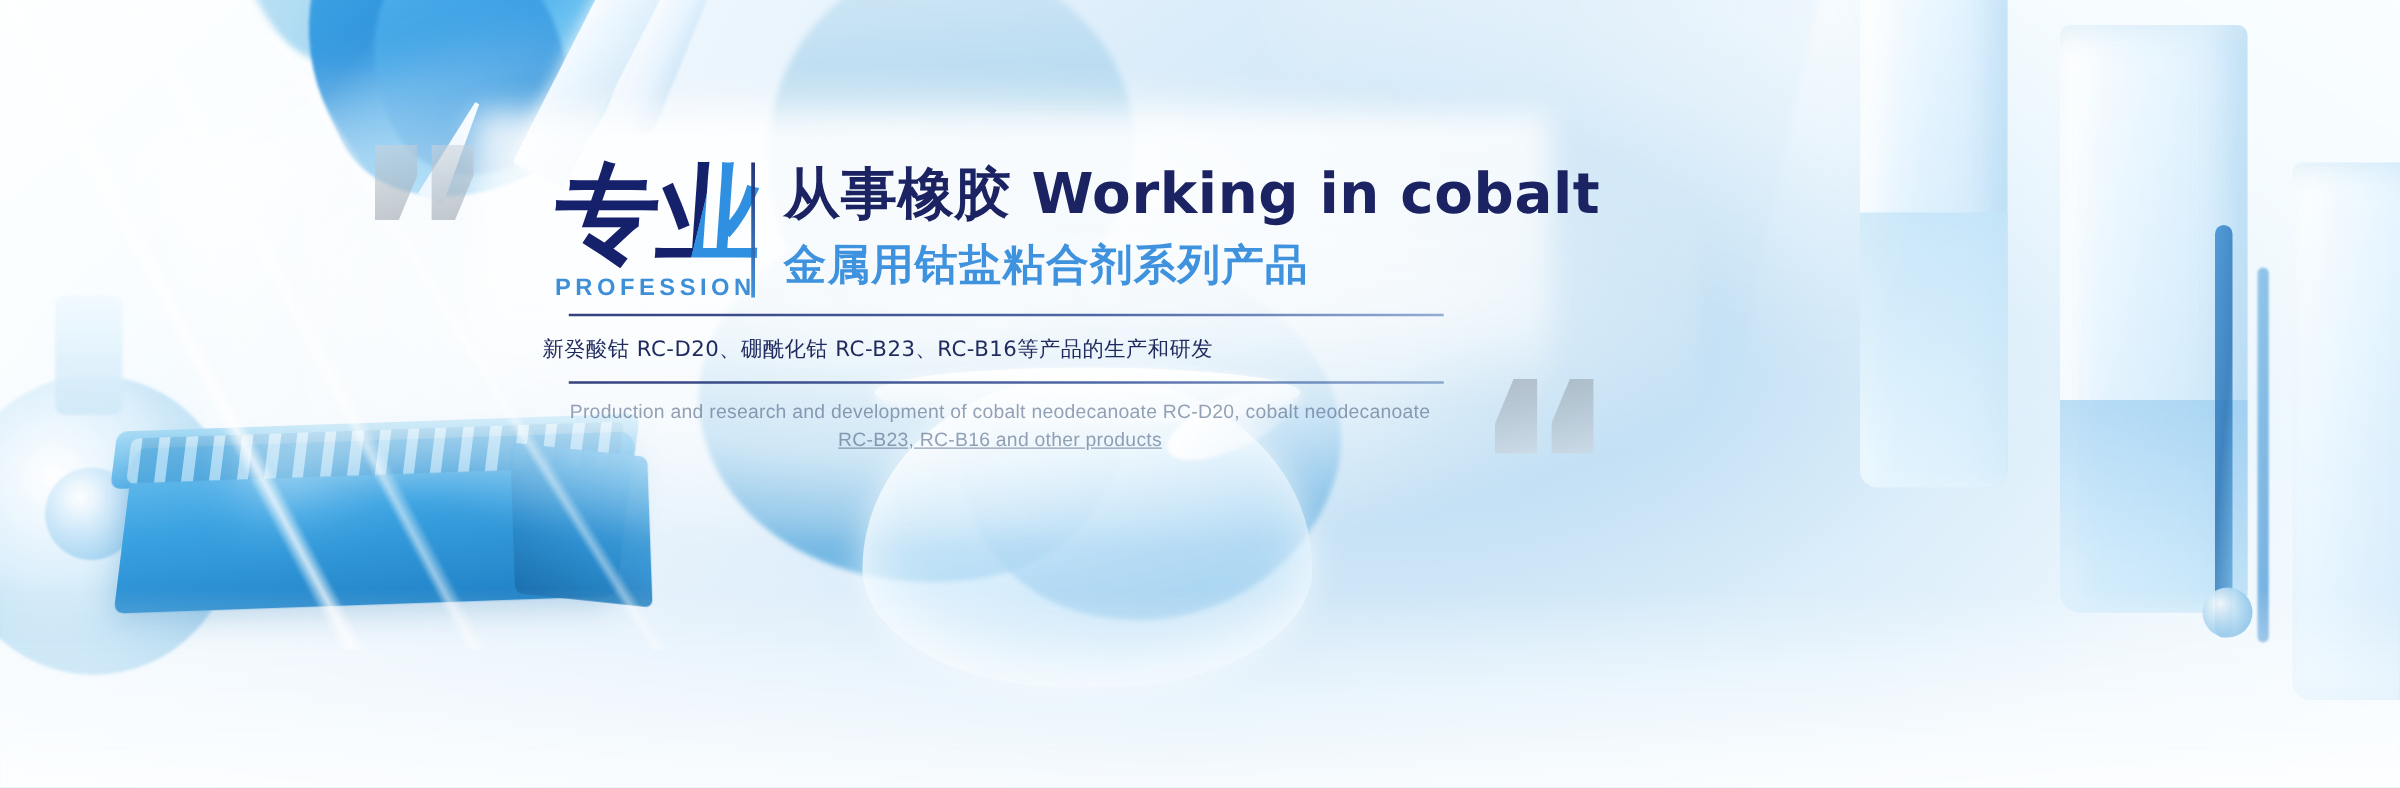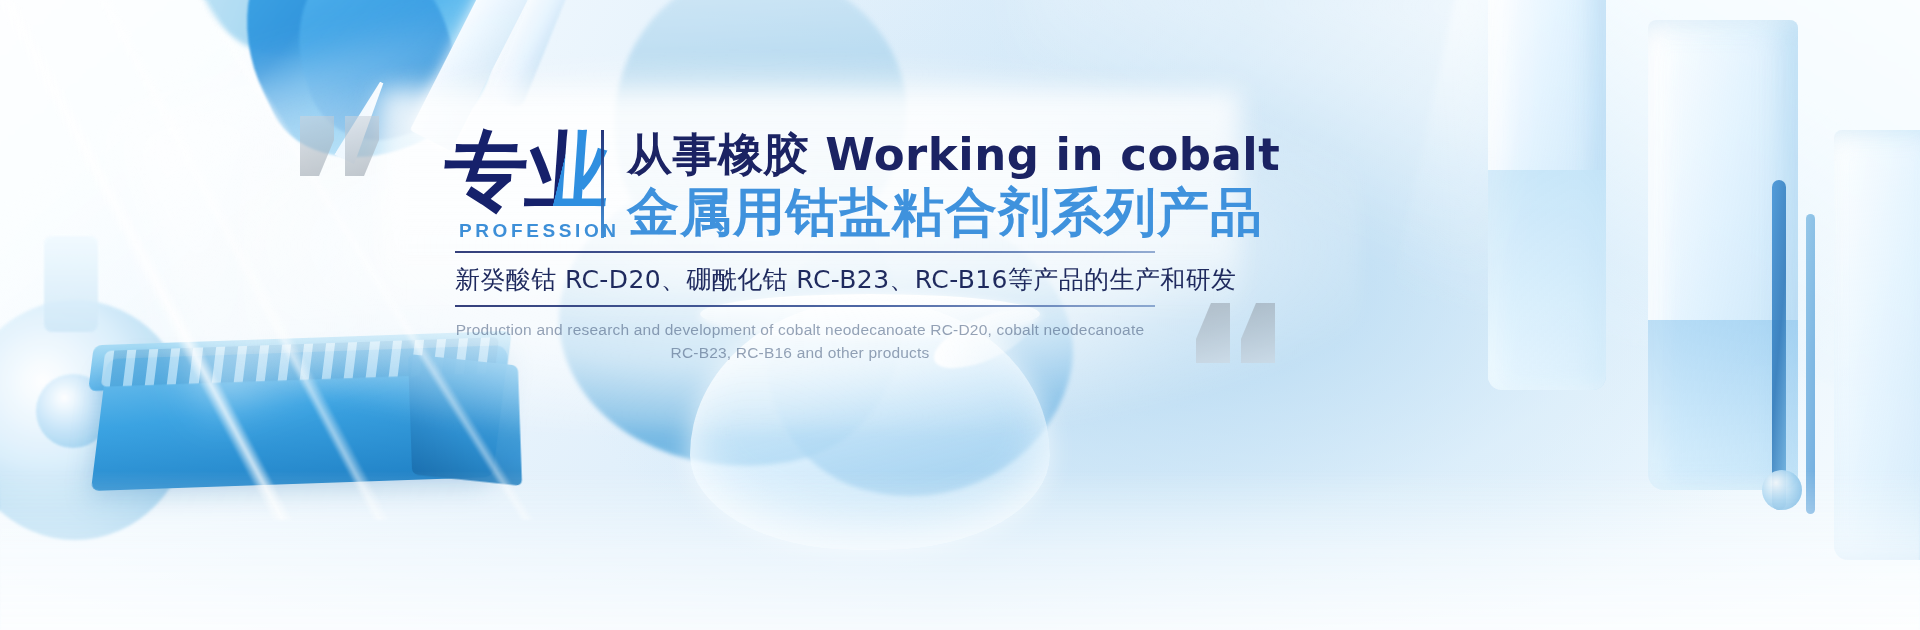--- a/index.html
+++ b/index.html
@@ -308,74 +308,73 @@
     background:linear-gradient(100deg,#16216b 0%,#16216b 44%,#2f8fe0 44.5%,#2f8fe0 100%);
     -webkit-background-clip:text; background-clip:text;
     color:transparent;
     transform:skewX(-4deg);
   }
   .logo-en{
     margin-top:6px;
     font-size:19px; letter-spacing:3.6px; font-weight:700;
     color:#3d8fd8;
     font-family:"Liberation Sans",sans-serif;
-    margin-left:15px;
   }
 
   
   .vbar{
     position:absolute; left:601px; top:130px;
     width:3px; height:108px;
     background:linear-gradient(180deg,#1b2a72 0%,#3a8ed9 100%);
     opacity:.95;
   }
 
   
   .headline{ position:absolute; left:627px; top:127px; }
   .h-line1{
     font-size:45px; line-height:56px; font-weight:700;
     color:#1b2363; letter-spacing:.5px;
     white-space:nowrap;
     font-family:"DejaVu Sans","Liberation Sans",sans-serif;
   }
   .h-line2{
-    font-size:52px; line-height:58px; font-weight:700;
+    font-size:34px; line-height:58px; font-weight:700;
     color:#3f92dd; letter-spacing:1px;
     white-space:nowrap;
     font-family:"DejaVu Sans","Liberation Sans",sans-serif;
   }
 
   
   .rule{
     position:absolute; height:2px;
     background:linear-gradient(90deg, rgba(32,44,110,.9) 0%, rgba(48,78,150,.85) 60%, rgba(70,110,175,.55) 100%);
   }
   .rule-top{ left:455px; top:251px; width:700px; }
   .rule-bot{ left:455px; top:305px; width:700px; }
 
   
   .sub-cn{
-    position:absolute; left:455px; top:260px; width:700px;
-    text-align:right;
-    font-size:25px; line-height:40px; font-weight:400;
+    position:absolute; left:434px; top:260px; width:700px;
+    text-align:left;
+    font-size:17px; line-height:40px; font-weight:400;
     color:#1f2a5e; letter-spacing:.4px;
     white-space:nowrap;
     font-family:"DejaVu Sans","Liberation Sans",sans-serif;
   }
 
   
   .sub-en{
     position:absolute; left:450px; top:318px; width:700px;
     text-align:center;
     font-size:15.5px; line-height:23px;
     color:rgba(63,86,120,.55);
     letter-spacing:.2px;
     font-family:"Liberation Sans","DejaVu Sans",sans-serif;
   }
-  .sub-en .l2{ display:block; }
+  .sub-en .l2{ display:block;text-decoration:underline; }
 </style>
 </head>
 <body>
 
 <div class="banner">
 
   <div class="bg">
     <div class="bg-base"></div>
 
     <div class="coat-l"></div>

